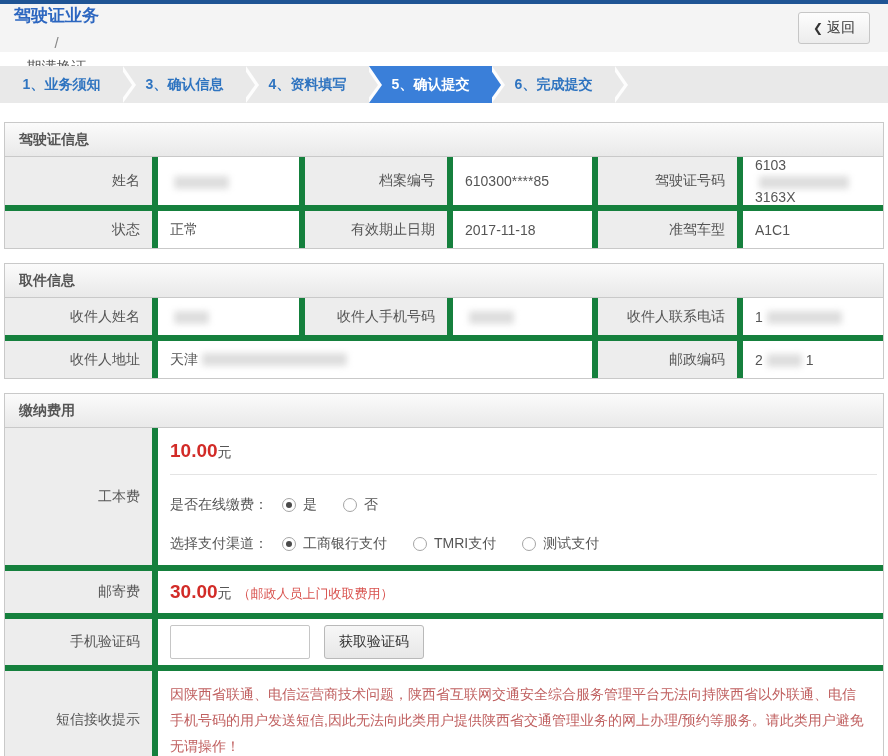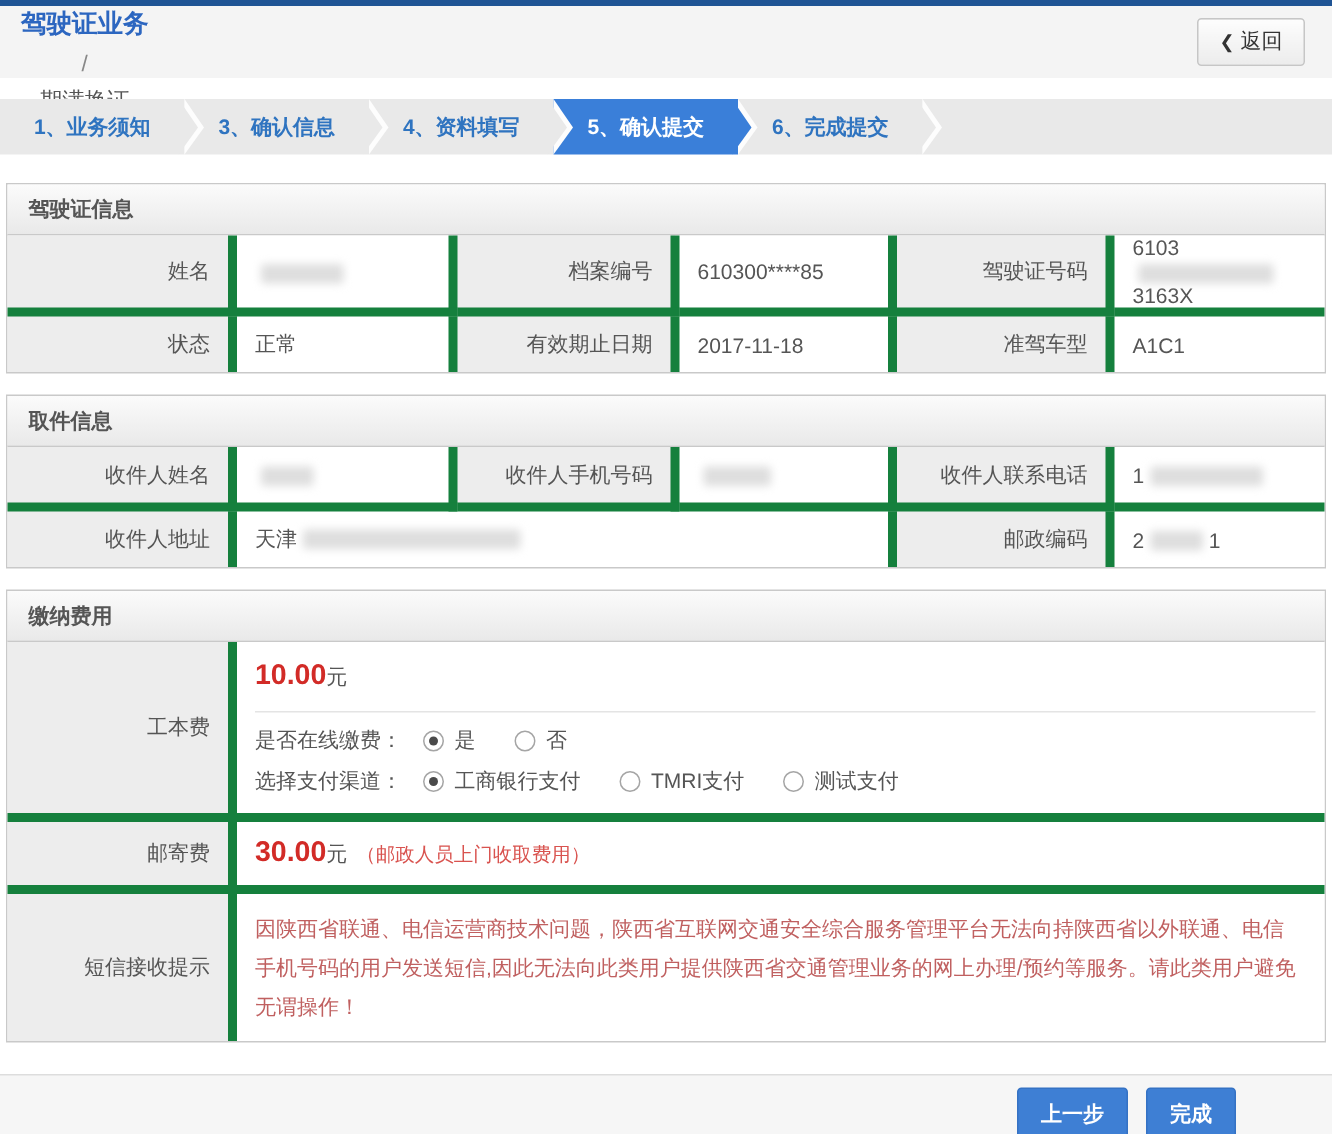--- a/index.html
+++ b/index.html
@@ -50,21 +50,21 @@
     filter:blur(3px); vertical-align:middle; margin:0 4px; }
   .b35{width:35px} .b45{width:45px} .b55{width:55px} .b75{width:75px}
   .b90{width:90px} .b145{width:145px}
 
   .fees-table td { height:auto; }
   .fees-table .lbl { width:150px; }
   .fee-cell { padding:12px 6px; }
   .red-big { color:#d22b27; font-size:19px; font-weight:bold; }
   .yuan { color:#555; font-size:14px; }
   .fee-divider { border-bottom:1px solid #e4e4e4; margin:12px 0 10px 0; }
-  .radio-row { display:flex; align-items:center; margin-top:9px; color:#555; }
+  .radio-row { display:flex; align-items:center; margin-top:21px; color:#555; }
   .radio-q { margin-right:14px; }
   .radio-opt { display:flex; align-items:center; margin-right:26px; cursor:pointer; }
   .radio { width:14px; height:14px; border-radius:50%; border:1px solid #a5a5a5;
     background:#fff; display:inline-block; position:relative; margin-right:7px; flex:none; }
   .radio.checked::after { content:''; position:absolute; left:3px; top:3px;
     width:6px; height:6px; border-radius:50%; background:#4a4a4a; }
   .postage-cell { padding:10px 14px; }
   .red-note { color:#d9534f; font-size:13px; margin-left:6px; }
   .code-cell { padding:6px 14px; }
   .code-input { width:140px; height:34px; border:1px solid #c6c6c6; border-radius:2px;
@@ -229,20 +229,27 @@
         </div>
       </td>
     </tr>
     <tr>
       <td class="lbl">邮寄费</td>
       <td class="val postage-cell">
         <span class="red-big">30.00</span><span class="yuan">元</span><span class="red-note">（邮政人员上门收取费用）</span>
       </td>
     </tr>
     <tr>
+      <td class="lbl">手机验证码</td>
+      <td class="val code-cell">
+        <input class="code-input" type="text" value="" style="">
+        <button class="code-btn">获取验证码</button>
+      </td>
+    </tr>
+    <tr>
       <td class="lbl">短信接收提示</td>
       <td class="val tip-cell">
         <div class="tip-text">因陕西省联通、电信运营商技术问题，陕西省互联网交通安全综合服务管理平台无法向持陕西省以外联通、电信手机号码的用户发送短信,因此无法向此类用户提供陕西省交通管理业务的网上办理/预约等服务。请此类用户避免无谓操作！</div>
       </td>
     </tr>
   </tbody>
     </table>
 </section>
 
 <footer class="footer">

